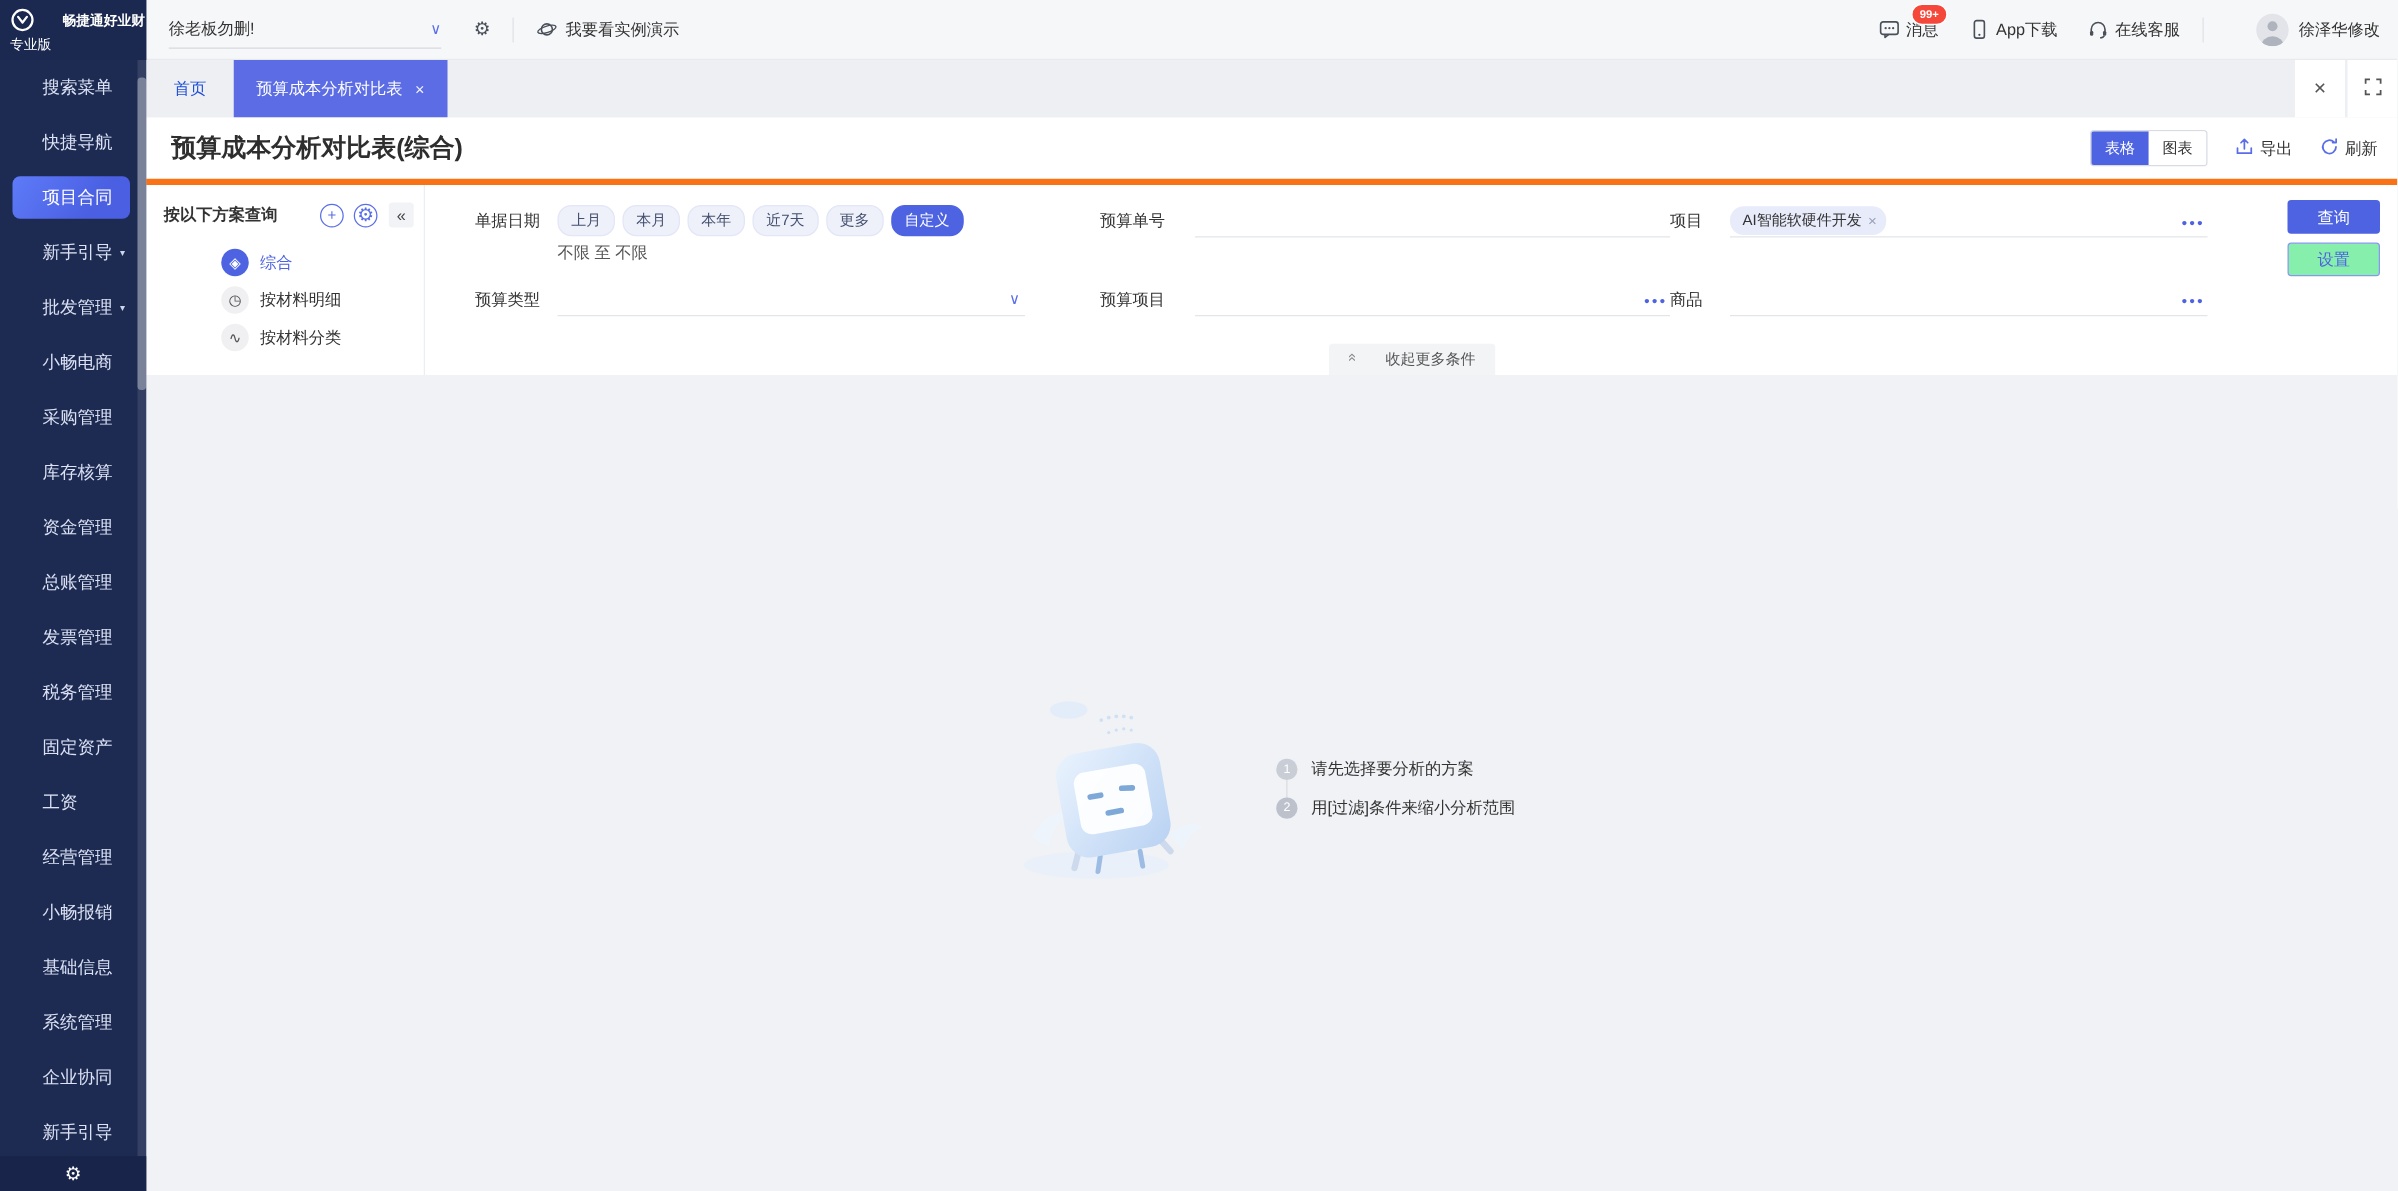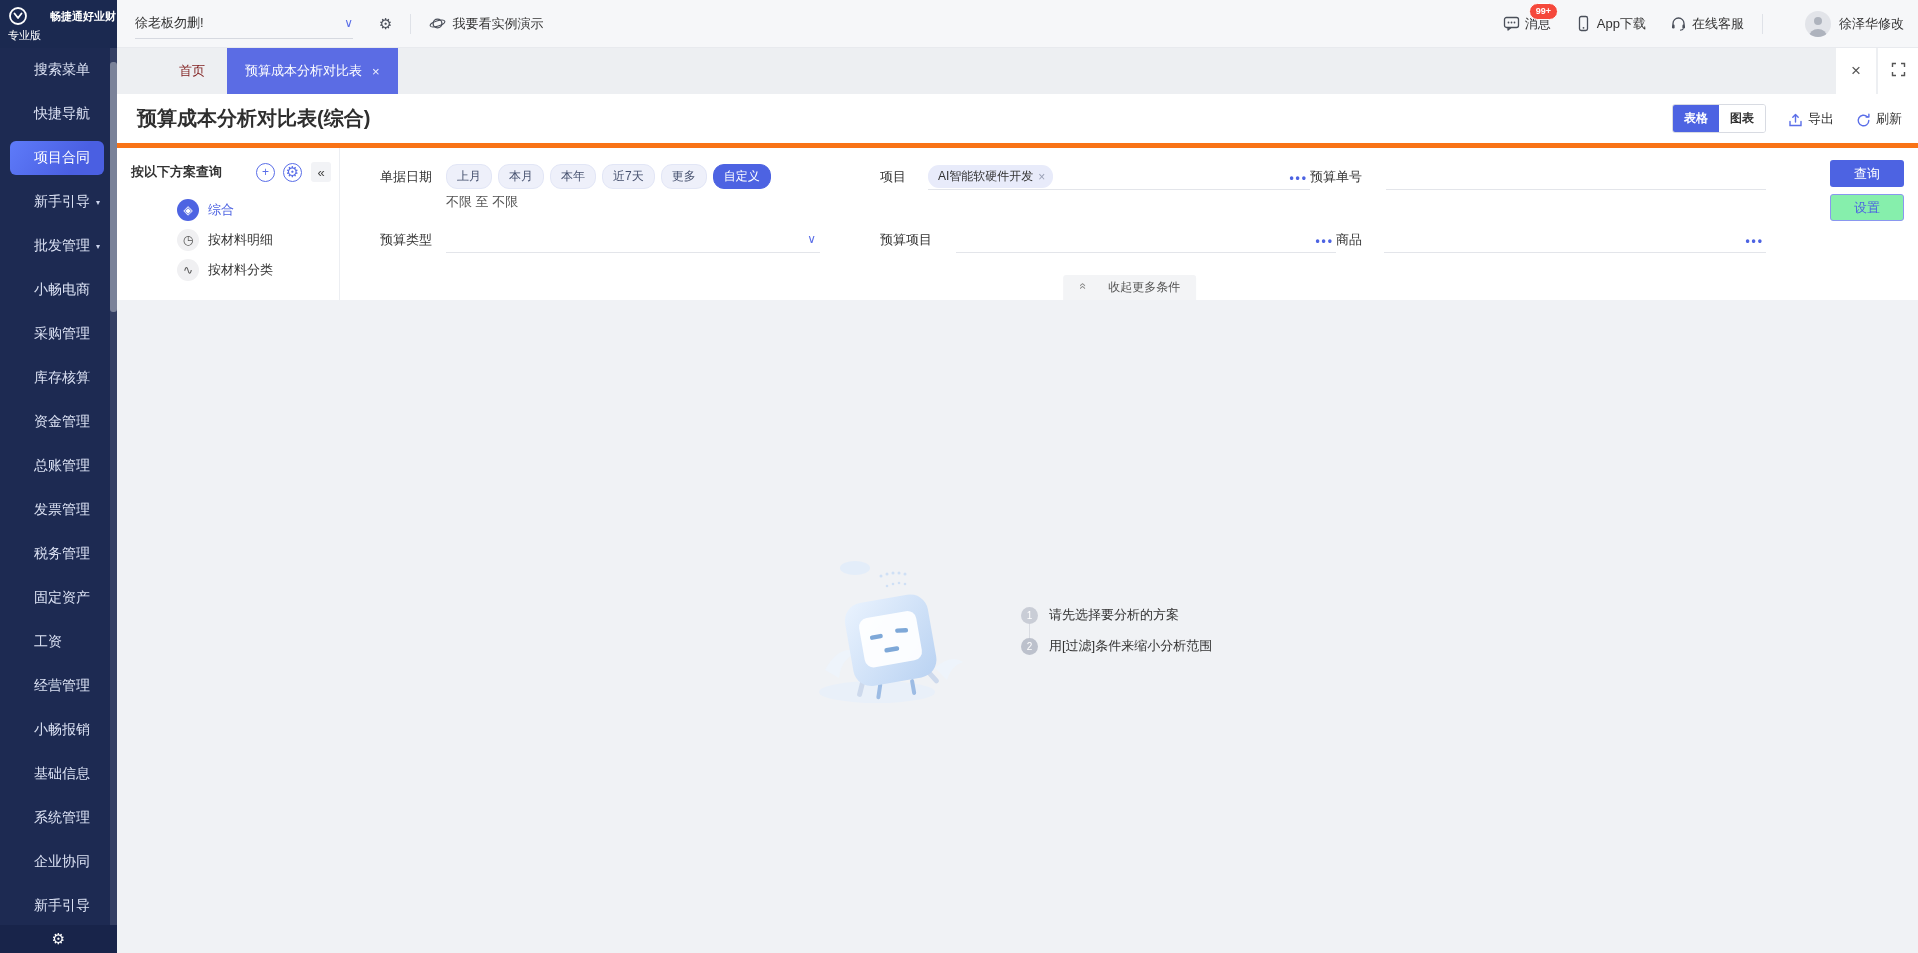--- a/index.html
+++ b/index.html
@@ -36,35 +36,35 @@
   .demo-link { display:flex; align-items:center; gap:6px; cursor:pointer; color:#333; }
   .spacer { flex:1; }
   .tb-item { display:flex; align-items:center; gap:5px; margin-left:24px; cursor:pointer; color:#333; position:relative; }
   .tb-icon { width:17px; height:17px; color:#4a4f5a; }
   .badge { position:absolute; top:-12px; left:26px; background:#f5483b; color:#fff; font-size:9px; line-height:1; padding:3px 6px; border-radius:9px; border:1px solid #fff; font-weight:bold; }
   .avatar { width:26px; height:26px; border-radius:50%; background:#e2e4e9; display:flex; align-items:flex-end; justify-content:center; overflow:hidden; margin-left:24px; }
   .user-name { margin-left:8px; color:#333; cursor:pointer; }
 
   
   .tabbar { position:absolute; left:117px; top:48px; right:0; height:46px; background:#edeff2; display:flex; align-items:stretch; }
-  .tab-home { display:flex; align-items:center; padding:0 22px; color:#7f1d1d; cursor:pointer;margin-left:40px; }
+  .tab-home { display:flex; align-items:center; padding:0 22px; color:#1d4ed8; cursor:pointer; }
   .tab-active { display:flex; align-items:center; gap:10px; padding:0 18px; background:#5b6ce4; color:#fff; cursor:pointer; }
   .tab-close { font-size:13px; opacity:.9; cursor:pointer; }
   .tab-close::before { content:"×"; }
   .tab-winbtn { width:40px; background:#fff; margin-left:2px; display:flex; align-items:center; justify-content:center; color:#555; cursor:pointer; }
   .x-glyph::before { content:"×"; font-size:17px; }
 
   
   .page { position:absolute; left:117px; top:94px; right:0; bottom:0; display:flex; flex-direction:column; }
   .page-header { background:#fff; height:54px; display:flex; align-items:center; padding:0 16px 0 20px; border-bottom:5px solid #f97316; }
   .page-title { font-size:20px; font-weight:600; color:#2e2e2e; }
-  .view-toggle { display:flex; border:1px solid #d8dbe2; border-radius:3px; overflow:hidden;font-weight:bold; }
+  .view-toggle { display:flex; border:1px solid #d8dbe2; border-radius:3px; overflow:hidden; }
   .view-btn { font-size:12px; padding:5px 11px; background:#fff; color:#333; cursor:pointer; }
   .view-btn.on { background:#4d63e2; color:#fff; }
-  .hdr-act { display:flex; align-items:flex-end; gap:5px; margin-left:22px; cursor:pointer; color:#333; }
+  .hdr-act { display:flex; align-items:flex-start; gap:5px; margin-left:22px; cursor:pointer; color:#333; }
   .hdr-act .ic { width:15px; height:15px; color:#5a6ee8; }
 
   
   .filter-block { background:#fff; height:152px; display:flex; position:relative; }
   .qpanel { width:223px; border-right:1px solid #eceef2; padding:14px 0 0 14px; flex:0 0 auto; }
   .qpanel-head { display:flex; align-items:center; }
   .qpanel-title { font-size:13px; font-weight:bold; color:#333; flex:1; }
   .circle-icon { width:19px; height:19px; border:1px solid #5a6ee8; color:#5a6ee8; border-radius:50%; display:flex; align-items:center; justify-content:center; font-size:12px; margin-left:8px; cursor:pointer; }
   .collapse-arrow { width:20px; height:20px; background:#f2f3f6; border-radius:3px; color:#444; display:flex; align-items:center; justify-content:center; margin-left:9px; margin-right:8px; cursor:pointer; font-size:13px; }
   .collapse-arrow::before { content:"«"; }
@@ -408,33 +408,33 @@
               <span class="pill">上月</span>
                   <span class="pill">本月</span>
                   <span class="pill">本年</span>
                   <span class="pill">近7天</span>
                   <span class="pill">更多</span>
                   <span class="pill sel">自定义</span>
                 </div>
               <div class="date-range">不限 至 不限</div>
             </div>
           </div>
+          <div class="fcell c2">
+            <span class="flabel">预算单号</span>
+            <div class="ffield"></div>
+          </div>
           <div class="fcell c3">
             <span class="flabel">项目</span>
             <div class="ffield">
               <span class="tag">
                 <span>AI智能软硬件开发</span>
                 <span class="tag-x"></span>
               </span>
               <span class="dots"></span>
             </div>
-          </div>
-          <div class="fcell c2">
-            <span class="flabel">预算单号</span>
-            <div class="ffield"></div>
           </div>
         </div>
         <div class="frow">
           <div class="fcell c1">
             <span class="flabel">预算类型</span>
             <div class="ffield" style="margin-right:60px">
               <span class="sel-chev"></span>
             </div>
           </div>
           <div class="fcell c2">

